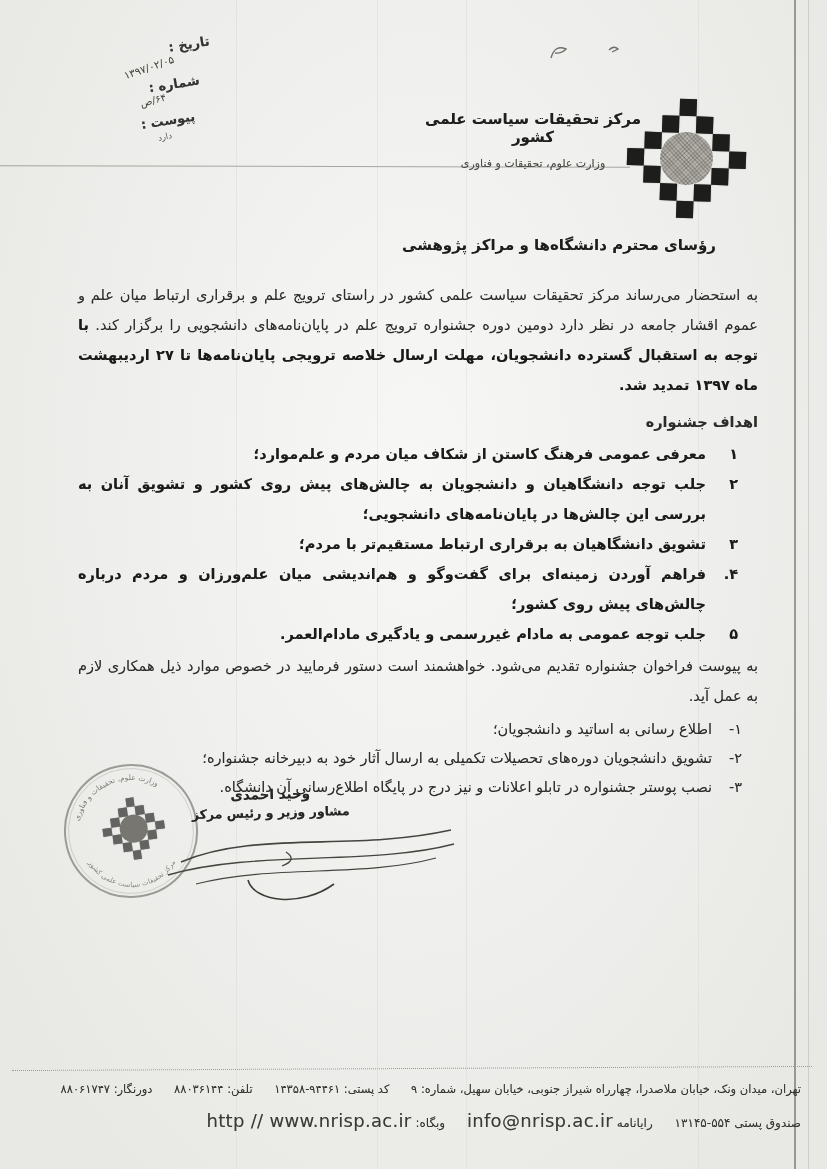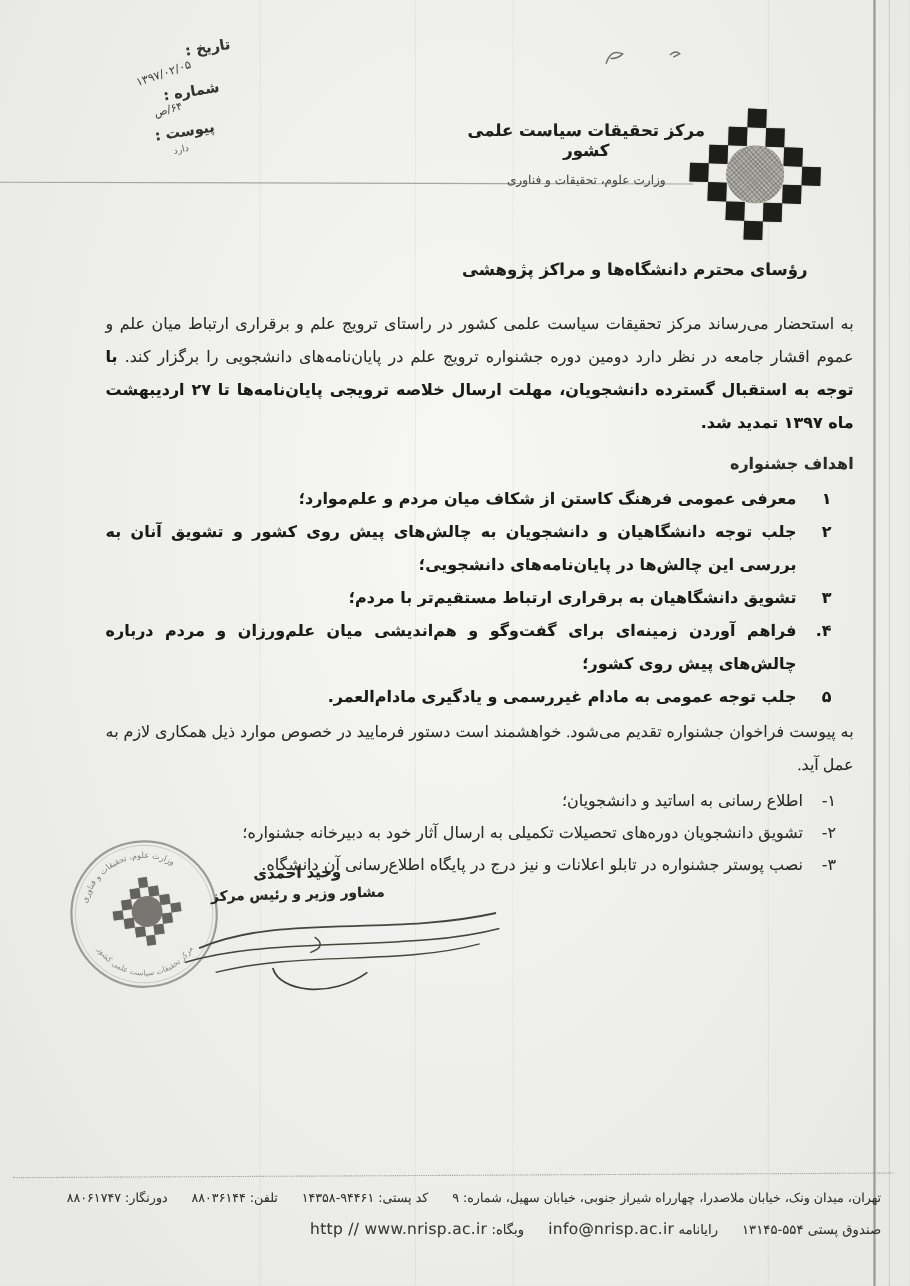--- a/index.html
+++ b/index.html
@@ -34,50 +34,50 @@
   .letterhead{position:absolute;left:408px;top:110px;width:250px;text-align:center;direction:rtl;}
   .letterhead .org{font-size:15px;font-weight:bold;color:#1f1f1d;text-shadow:0 0 .5px rgba(0,0,0,.4);}
   .letterhead .min{font-size:11px;color:#4c4c48;margin-top:11px;text-shadow:0 0 .4px rgba(0,0,0,.25);}
 
   
   .logo{position:absolute;left:627px;top:99px;transform:rotate(2deg);}
   .logo .cell{position:absolute;box-shadow:0 0 1px rgba(0,0,0,.5);}
   .logo .core{position:absolute;border-radius:50%;}
 
   
-  .body{position:absolute;left:96px;top:230px;width:680px;direction:rtl;font-size:14.5px;line-height:30px;color:#2c2c2a;text-shadow:0 0 .4px rgba(20,20,20,.28);}
+  .body{position:absolute;left:78px;top:230px;width:680px;direction:rtl;font-size:14.5px;line-height:30px;color:#2c2c2a;text-shadow:0 0 .4px rgba(20,20,20,.28);}
   .recipient{font-weight:bold;font-size:15px;color:#1d1d1b;margin:0 42px 20px 0;}
   .para{text-align:justify;margin:0;}
   .para .b{font-weight:bold;color:#191917;}
   .goals-heading{margin:7px 0 2px 0;font-weight:bold;}
   .goal-item{display:flex;padding-right:20px;margin:0;}
   .goal-num{flex:0 0 32px;font-weight:bold;color:#1b1b19;}
   .goal-text{flex:1;font-weight:bold;color:#1b1b19;text-align:justify;}
-  .closing{text-align:justify;margin:2px 0 4px 0;font-family:Liberation Serif, serif;}
+  .closing{text-align:justify;margin:2px 0 4px 0;}
   .action-item{display:flex;padding-right:16px;line-height:29px;}
   .action-num{flex:0 0 30px;}
   .action-text{flex:1;}
 
   
   .stamp{position:absolute;left:56px;top:756px;width:150px;height:150px;transform:rotate(-8deg);opacity:.85;}
   .stamp svg{position:absolute;left:0;top:0;}
   .stamp .mini-logo{position:absolute;left:44px;top:44px;}
   .sig{position:absolute;left:188px;top:786px;width:165px;text-align:center;direction:rtl;transform:rotate(-1.5deg);color:#262624;}
   .sig .name{font-weight:bold;font-size:13.5px;text-shadow:0 0 .6px rgba(0,0,0,.45);}
   .sig .title{font-weight:bold;font-size:12.5px;margin-top:3px;text-shadow:0 0 .6px rgba(0,0,0,.45);}
   .scribble{position:absolute;left:136px;top:800px;}
   .penmarks{position:absolute;left:545px;top:40px;}
 
   
   .footer1,.footer2{position:absolute;left:0;width:810px;direction:rtl;text-align:right;font-size:11.5px;color:#343430;text-shadow:0 0 .4px rgba(0,0,0,.25);}
   .footer1{top:1082px;}
   .footer2{top:1110px;font-size:12px;}
   .fseg{margin:0 9px;white-space:nowrap;}
   .ltr{direction:ltr;unicode-bidi:isolate;display:inline-block;}
-  .latin{font-size:14px;letter-spacing:.3px;color:#3a3a36;}
+  .latin{font-size:18px;letter-spacing:.3px;color:#3a3a36;}
   .pob-b{font-weight:normal;}
 </style>
 </head>
 <body>
 
 <div class="page">
 
   <div class="edge-line l1"></div>
   <div class="edge-line l2"></div>
   <div class="fold" style="left:236px"></div>

